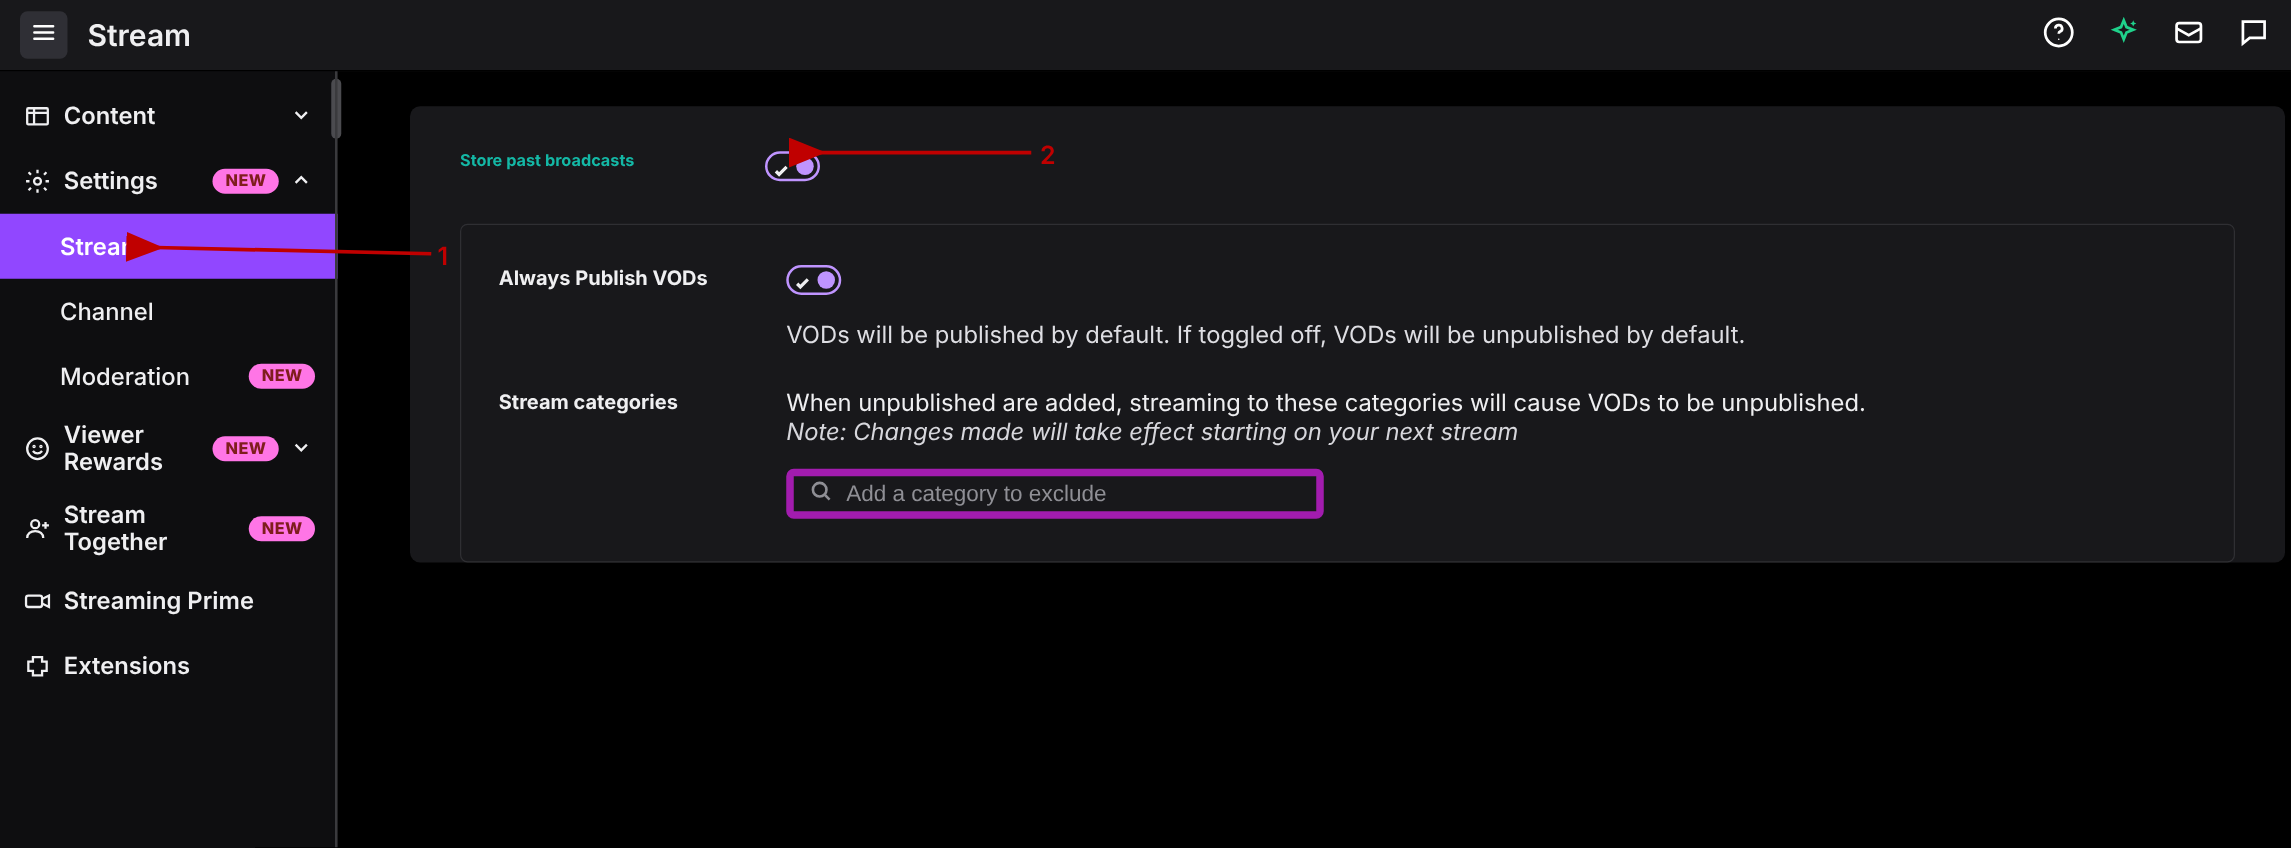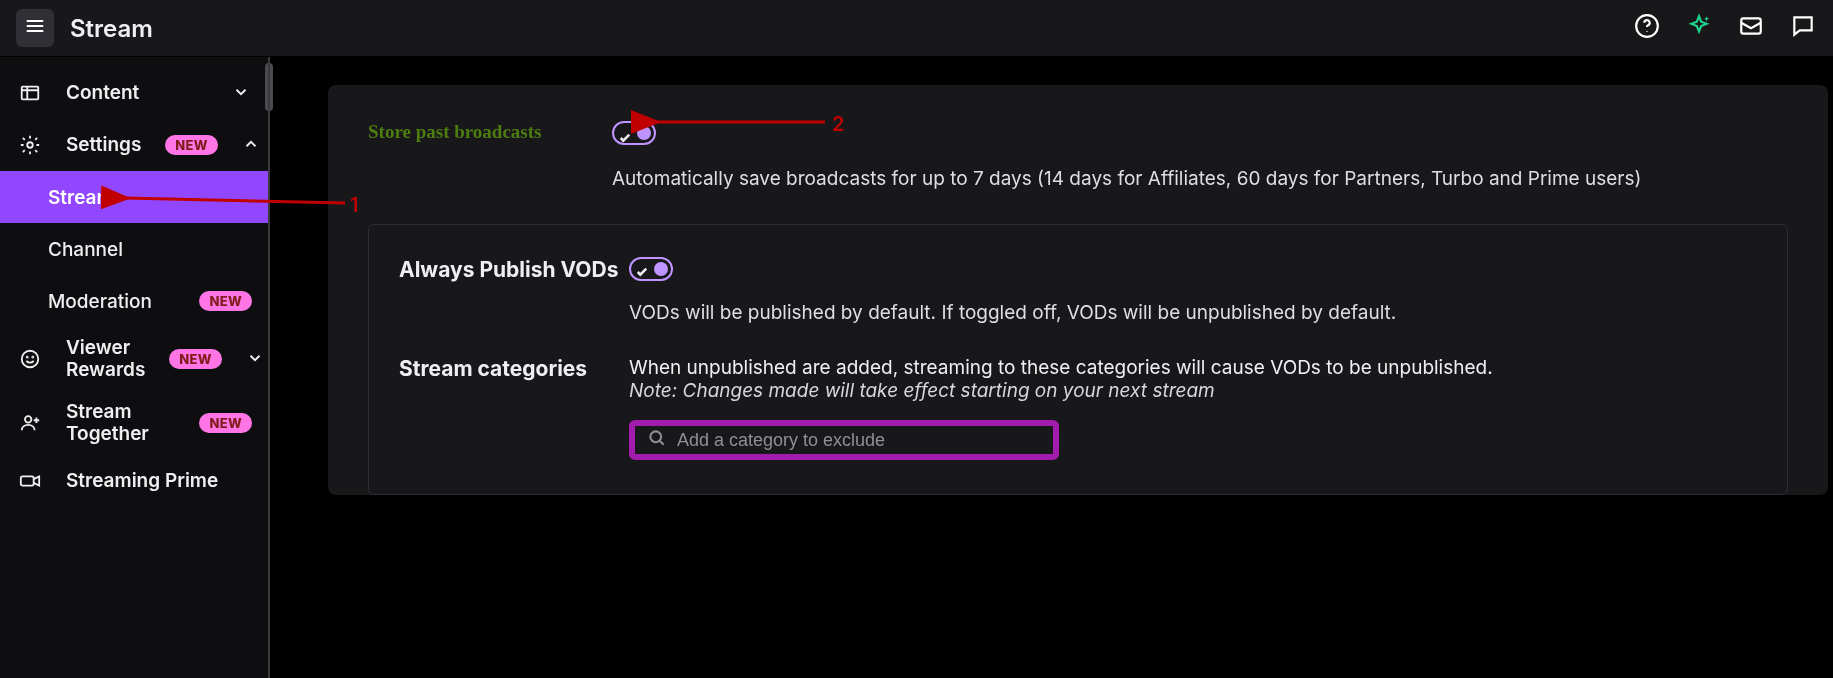--- a/index.html
+++ b/index.html
@@ -14,51 +14,51 @@
   .top-icons { display:flex; align-items:center; gap:24px; }
   .top-icon { width:28px; height:28px; display:flex; align-items:center; justify-content:center; cursor:pointer; }
   .top-icon svg { width:26px; height:26px; fill:none; stroke:#fff; stroke-width:2; }
 
   
   .body-wrap { flex:1; display:flex; min-height:0; }
   .sidebar { width:270px; background:#0e0e10; padding-top:10px; position:relative; }
   .sidebar::after { content:""; position:absolute; right:0; top:0; bottom:0; width:2px; background:#3a3a3d; }
   .side-scroll-thumb { position:absolute; right:-3px; top:6px; width:8px; height:48px; background:#4b4b4f; border-radius:4px; }
 
-  .nav-item { display:flex; align-items:center; gap:24px; padding:0 18px; height:52px; font-size:19px; font-weight:600; cursor:pointer; }
+  .nav-item { display:flex; align-items:center; gap:9px; padding:0 18px; height:52px; font-size:19px; font-weight:600; cursor:pointer; }
   .nav-item .nav-icon { width:24px; height:24px; display:flex; align-items:center; justify-content:center; flex-shrink:0; }
   .nav-item .nav-icon svg { width:22px; height:22px; fill:none; stroke:#efeff1; stroke-width:2; }
   .nav-item .label { flex:1; line-height:1.15; }
   .nav-item .chev { width:20px; height:20px; }
   .nav-item .chev svg { width:18px; height:18px; fill:none; stroke:#efeff1; stroke-width:2.5; }
   .badge-new { background:#ff75e6; color:#7f1d1d; font-size:13px; font-weight:800; padding:2px 10px; border-radius:999px; letter-spacing:.3px; }
 
   .sub-item { display:flex; align-items:center; gap:12px; padding:0 18px 0 48px; height:52px; font-size:19px; font-weight:500; cursor:pointer; }
   .sub-item.active { background:#9147ff; color:#fff; font-weight:600; border-radius:0; }
   .sub-item .label2 { flex:1; }
 
   
   .main { flex:1; padding:28px 0 0 58px; overflow:auto; }
   .panel { width:1500px; background:#18181b; border-radius:8px; padding:28px 40px 0 40px; }
 
   .row { display:flex; padding:8px 0 30px 0; }
-  .row-label { width:244px; font-size:19px; font-weight:700; color:#4d7c0f; padding-top:0;font-family:Liberation Serif, serif; }
+  .row-label { width:244px; font-size:13px; font-weight:700; color:#14b8a6; padding-top:0; }
   .row-body { flex:1; font-size:18.5px; color:#efeff1; }
 
   .toggle { width:44px; height:24px; border:2px solid #bf94ff; border-radius:999px; display:inline-flex; align-items:center; padding:0 3px; justify-content:flex-end; position:relative; cursor:pointer; }
   .toggle .check { position:absolute; left:5px; top:3px; }
   .toggle .check svg { width:12px; height:12px; fill:none; stroke:#efeff1; stroke-width:3; }
   .toggle .knob { width:14px; height:14px; border-radius:50%; background:#bf94ff; }
 
   .desc { margin-top:22px; font-size:19px; color:#dedee3; }
   .note { font-style:italic; color:#d7d7dc; font-size:19px; }
 
   .inner-panel { border:1px solid #2f2f33; border-radius:6px; padding:26px 30px 34px 30px; margin-top:4px; margin-bottom:20px; }
   .inner-row { display:flex; padding:6px 0 26px 0; }
-  .inner-label { width:230px; font-size:21px; font-weight:700; }
+  .inner-label { width:230px; font-size:16px; font-weight:700; }
   .inner-body { flex:1; }
 
   .search-box { width:430px; height:40px; border:6px solid #a21caf; background:#18181b; border-radius:6px; display:flex; align-items:center; padding:0 12px; gap:10px; margin-top:18px; }
   .search-box svg { width:20px; height:20px; fill:none; stroke:#8f8f95; stroke-width:2.5; }
   .search-box input { flex:1; background:transparent; border:none; outline:none; color:#efeff1; font-size:18px; }
   .search-box input::placeholder { color:#8f8f95; }
 
   
   .anno { position:absolute; z-index:50; pointer-events:none; }
   .anno svg { overflow:visible; }
@@ -192,35 +192,42 @@
     <div class="nav-item">
       <span class="nav-icon">
         <svg viewBox="0 0 24 24">
             <rect x="2" y="7" width="14" height="10" rx="2"></rect>
             <path d="M16 10l6-3v10l-6-3"></path>
           </svg>
       </span>
       <span class="label">Streaming Prime</span>
     </div>
 
+    <div class="nav-item">
+      <span class="nav-icon">
+        <svg viewBox="0 0 24 24">
+            <path d="M4 8h4V4h8v4h4v8h-4v4H8v-4H4z"></path>
+          </svg>
+      </span>
+      <span class="label">Extensions</span>
+    </div>
   </div>
 
   <div class="main">
     <div class="panel">
 
       <div class="row">
         <div class="row-label">Store past broadcasts</div>
         <div class="row-body">
           <div class="toggle">
             <span class="check"><svg viewBox="0 0 14 14">
                   <path d="M2 7l3 3 7-7"></path>
                 </svg></span>
             <span class="knob"></span>
           </div>
-          <div class="desc">Automatically save broadcasts for up to 7 days (14 days for Affiliates, 60 days for Partners, Turbo and Prime users)</div>
         </div>
       </div>
 
       <div class="inner-panel">
         <div class="inner-row">
           <div class="inner-label">Always Publish VODs</div>
           <div class="inner-body">
             <div class="toggle">
               <span class="check"><svg viewBox="0 0 14 14">
                     <path d="M2 7l3 3 7-7"></path>

